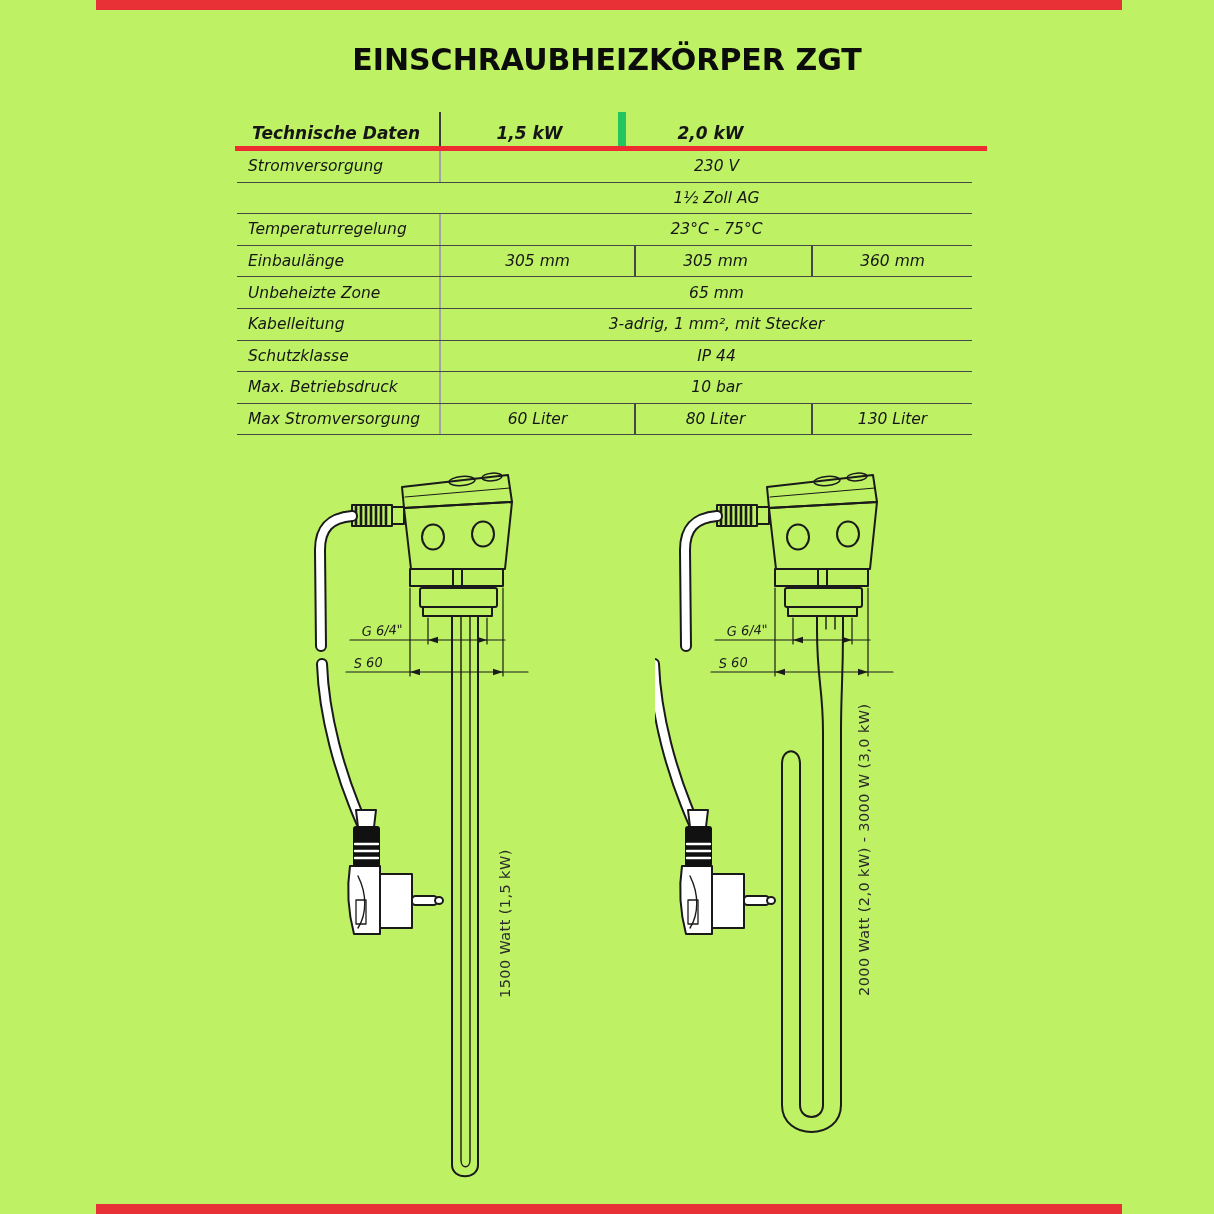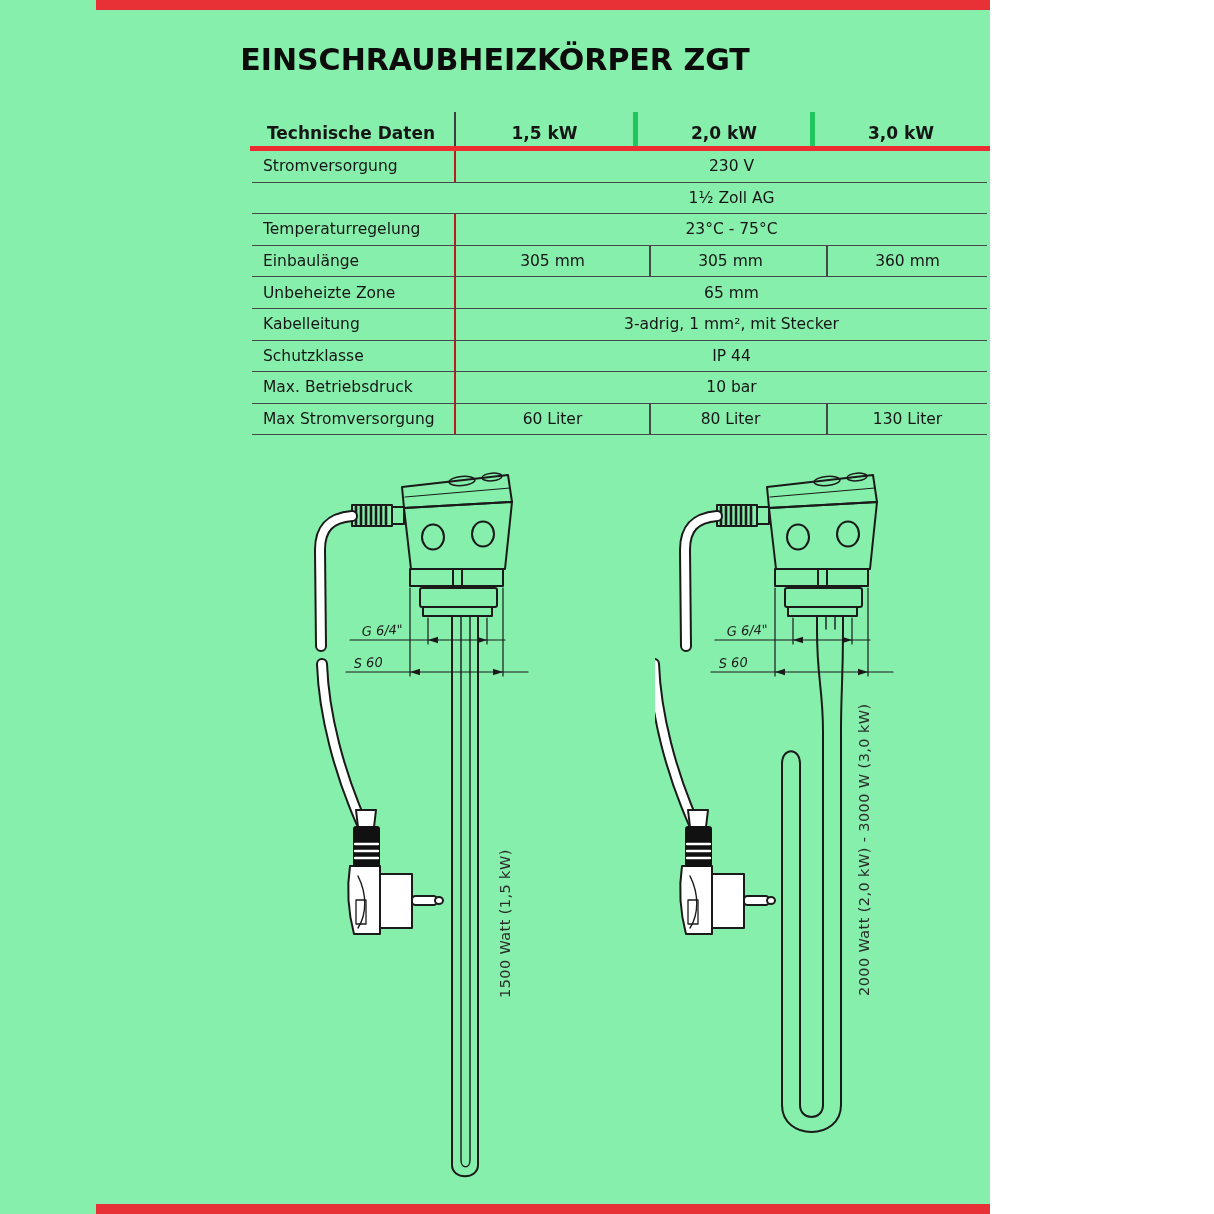--- a/index.html
+++ b/index.html
@@ -1,37 +1,37 @@
 <!DOCTYPE html>
 <html><head>
 <meta charset="utf-8">
 <style>
   html,body { margin:0; padding:0; background:#fff; }
-  .page { position:relative; width:990px; height:1214px; background:#86efac;
+  .page { position:relative; width:1214px; height:1214px; background:#bef264;
           font-family:"DejaVu Sans", sans-serif; color:#161616; overflow:hidden; }
 
   .redbar { position:absolute; left:96px; width:1026px; height:10px; background:#e73136; }
   #topbar { top:0; }
   #botbar { top:1204px; }
 
   .title { position:absolute; top:42px; left:0; width:100%; text-align:center;
            font-size:30px; font-weight:bold; color:#0c0c0c; letter-spacing:0; }
 
-  .ttable { position:absolute; left:252px; top:112px; width:735px; }
+  .ttable { position:absolute; left:237px; top:112px; width:735px;font-style:italic; }
   .thead { display:grid; grid-template-columns:204px 177px 177px 177px; height:34px;
            font-weight:bold; font-size:17px; box-sizing:border-box; }
   .thead > div { display:flex; align-items:flex-end; justify-content:center; padding-bottom:3px; box-sizing:border-box; }
   .thead .label-h { justify-content:flex-start; padding-left:15px; border-right:2px solid #3d3d3d; }
-  .thead .hsep { border-left:5px solid #22c55e; }
+  .thead .hsep { border-left:8px solid #22c55e; }
   .redline { height:5px; background:#ed2b31; margin-left:-2px; width:752px; }
 
   .trow { display:grid; grid-template-columns:204px 177px 177px 177px; height:31.6px;
           border-bottom:1.6px solid #474747; box-sizing:border-box; font-size:15.5px; }
   .cell { display:flex; align-items:center; box-sizing:border-box; }
-  .cell.label { padding-left:11px; border-right:2px solid #b91c1c;text-align:right; }
+  .cell.label { padding-left:11px; border-right:2px solid #a3a3a3;text-align:right; }
   .cell.val  { justify-content:center;margin-left:16px; }
   .cell.val.sep { border-left:2px solid #474747; }
   .cell.span { grid-column:2/5; justify-content:center;padding-left:20px; }
 
   .drawing { position:absolute; top:460px; width:260px; height:745px; }
   #svg-left  { left:290px; }
   #svg-right { left:655px; }
 
   .vcap { position:absolute; writing-mode:vertical-rl; transform:rotate(180deg);
           font-size:14.5px; color:#2b2b2b; white-space:nowrap; letter-spacing:0.4px; }
@@ -45,21 +45,20 @@
 
   <div class="redbar" id="topbar"></div>
 
   <div class="title">EINSCHRAUBHEIZKÖRPER ZGT</div>
 
   <div class="ttable">
     <div class="thead">
       <div class="label-h">Technische Daten</div>
       <div>1,5 kW</div>
       <div class="hsep">2,0 kW</div>
-      <div class="hsep">3,0 kW</div>
     </div>
     <div class="redline"></div>
     <div id="tbody">
         <div class="trow">
           <div class="cell label">Stromversorgung</div>
           <div class="cell span">230 V</div>
         </div>
         <div class="trow">
           <div class="cell span">1½ Zoll AG</div>
         </div>

